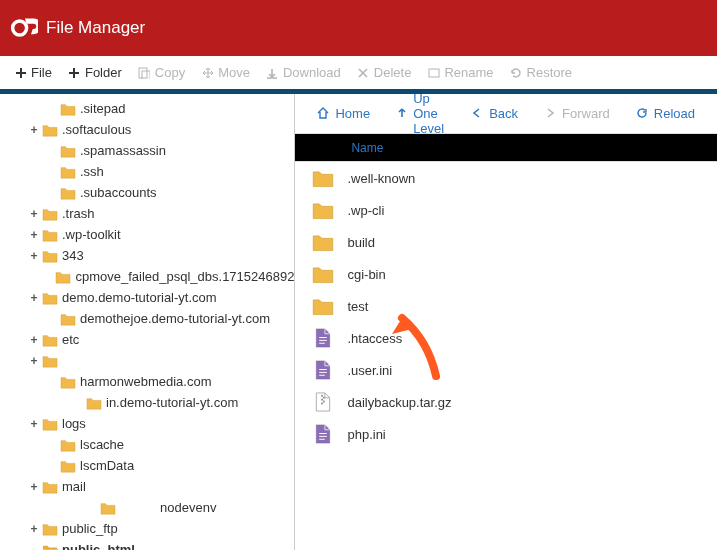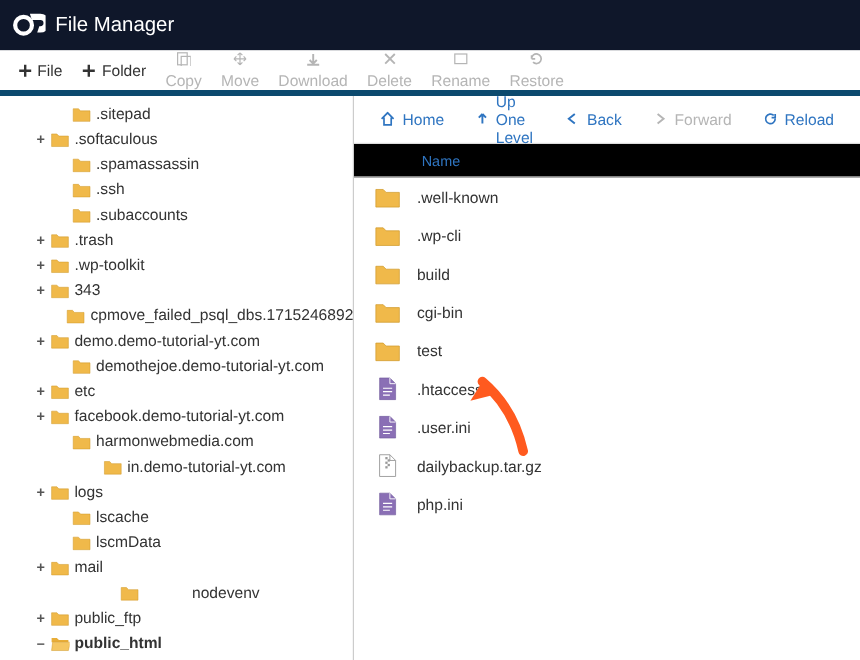--- a/index.html
+++ b/index.html
@@ -1,23 +1,23 @@
 <!DOCTYPE html>
 <html><head>
 <meta charset="utf-8">
 <style>
 * { margin:0; padding:0; box-sizing:border-box; font-family: Arial, Helvetica, sans-serif; }
 body { width:717px; height:550px; overflow:hidden; background:#fff; position:relative; }
-.header { background:#0f172a; color:#fff; height:42px; display:flex; align-items:center; padding:0 10px; gap:10px; }
+.header { background:#b91c1c; color:#fff; height:56px; display:flex; align-items:center; padding:0 10px; gap:10px; }
 .logo-wrap { display:flex; align-items:center; gap:8px; }
 .cpanel-logo { width:28px; height:28px; }
 .app-title { font-size:17px; font-weight:400; }
 .toolbar { background:#fff; border-bottom:5px solid #0c4a6e; height:38px; display:flex; align-items:center; padding:0 6px; gap:0; }
 .tbtn { display:flex; align-items:center; gap:4px; padding:6px 8px; font-size:13px; color:#333; cursor:pointer; border-radius:3px; }
-.tbtn.disabled { color:#b5b5b5; cursor:default;flex-direction:column; }
+.tbtn.disabled { color:#b5b5b5; cursor:default; }
 .tbtn .ic { width:13px; height:13px; display:flex; align-items:center; justify-content:center; }
 .main { display:flex; height:calc(550px - 42px - 38px); }
 .sidebar { width:312px; border-right:1px solid #ccc; overflow-y:auto; overflow-x:hidden; position:relative; }
 .sidebar::-webkit-scrollbar { width:14px; }
 .sidebar::-webkit-scrollbar-track { background:#f0f0f0; }
 .sidebar::-webkit-scrollbar-thumb { background:#b8b8b8; }
 .tree { padding:4px 0; font-size:13px; color:#333; white-space:nowrap; }
 .tree-item { display:flex; align-items:center; height:21px; cursor:pointer; }
 .expander { width:12px; text-align:center; color:#555; font-weight:bold; font-size:12px; line-height:1; user-select:none; }
 .folder-ic { width:16px; height:14px; margin:0 4px 0 2px; flex-shrink:0; }
@@ -268,21 +268,20 @@
           <svg class="folder-ic" viewBox="0 0 18 16">
             <use href="#folder-closed"></use>
           </svg>
           <span class="tree-label">etc</span>
         </div>
         <div class="tree-item" style="padding-left: 28px;">
           <span class="expander">+</span>
           <svg class="folder-ic" viewBox="0 0 18 16">
             <use href="#folder-closed"></use>
           </svg>
-          <span class="tree-label">facebook.demo-tutorial-yt.com</span>
         </div>
         <div class="tree-item" style="padding-left: 46px;">
           <span class="expander"></span>
           <svg class="folder-ic" viewBox="0 0 18 16">
             <use href="#folder-closed"></use>
           </svg>
           <span class="tree-label">harmonwebmedia.com</span>
         </div>
         <div class="tree-item" style="padding-left: 72px;">
           <span class="expander"></span>

